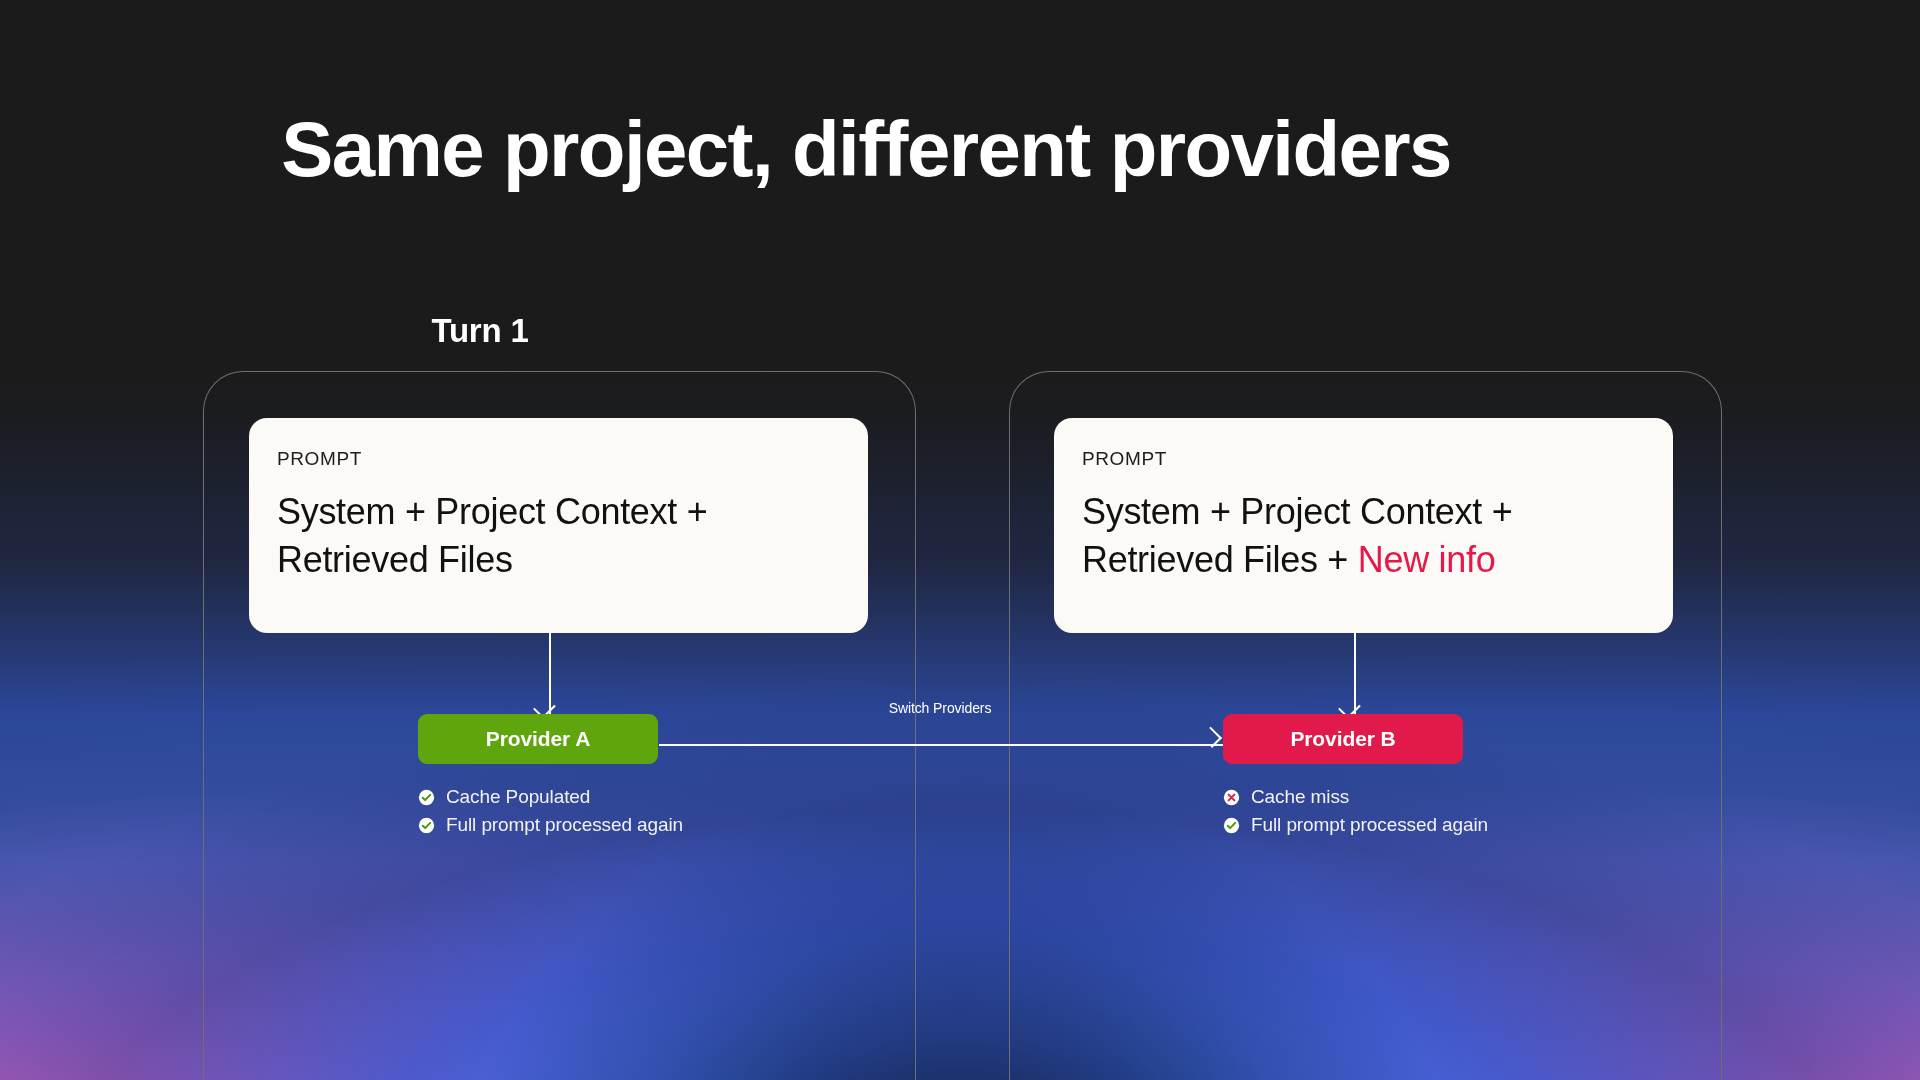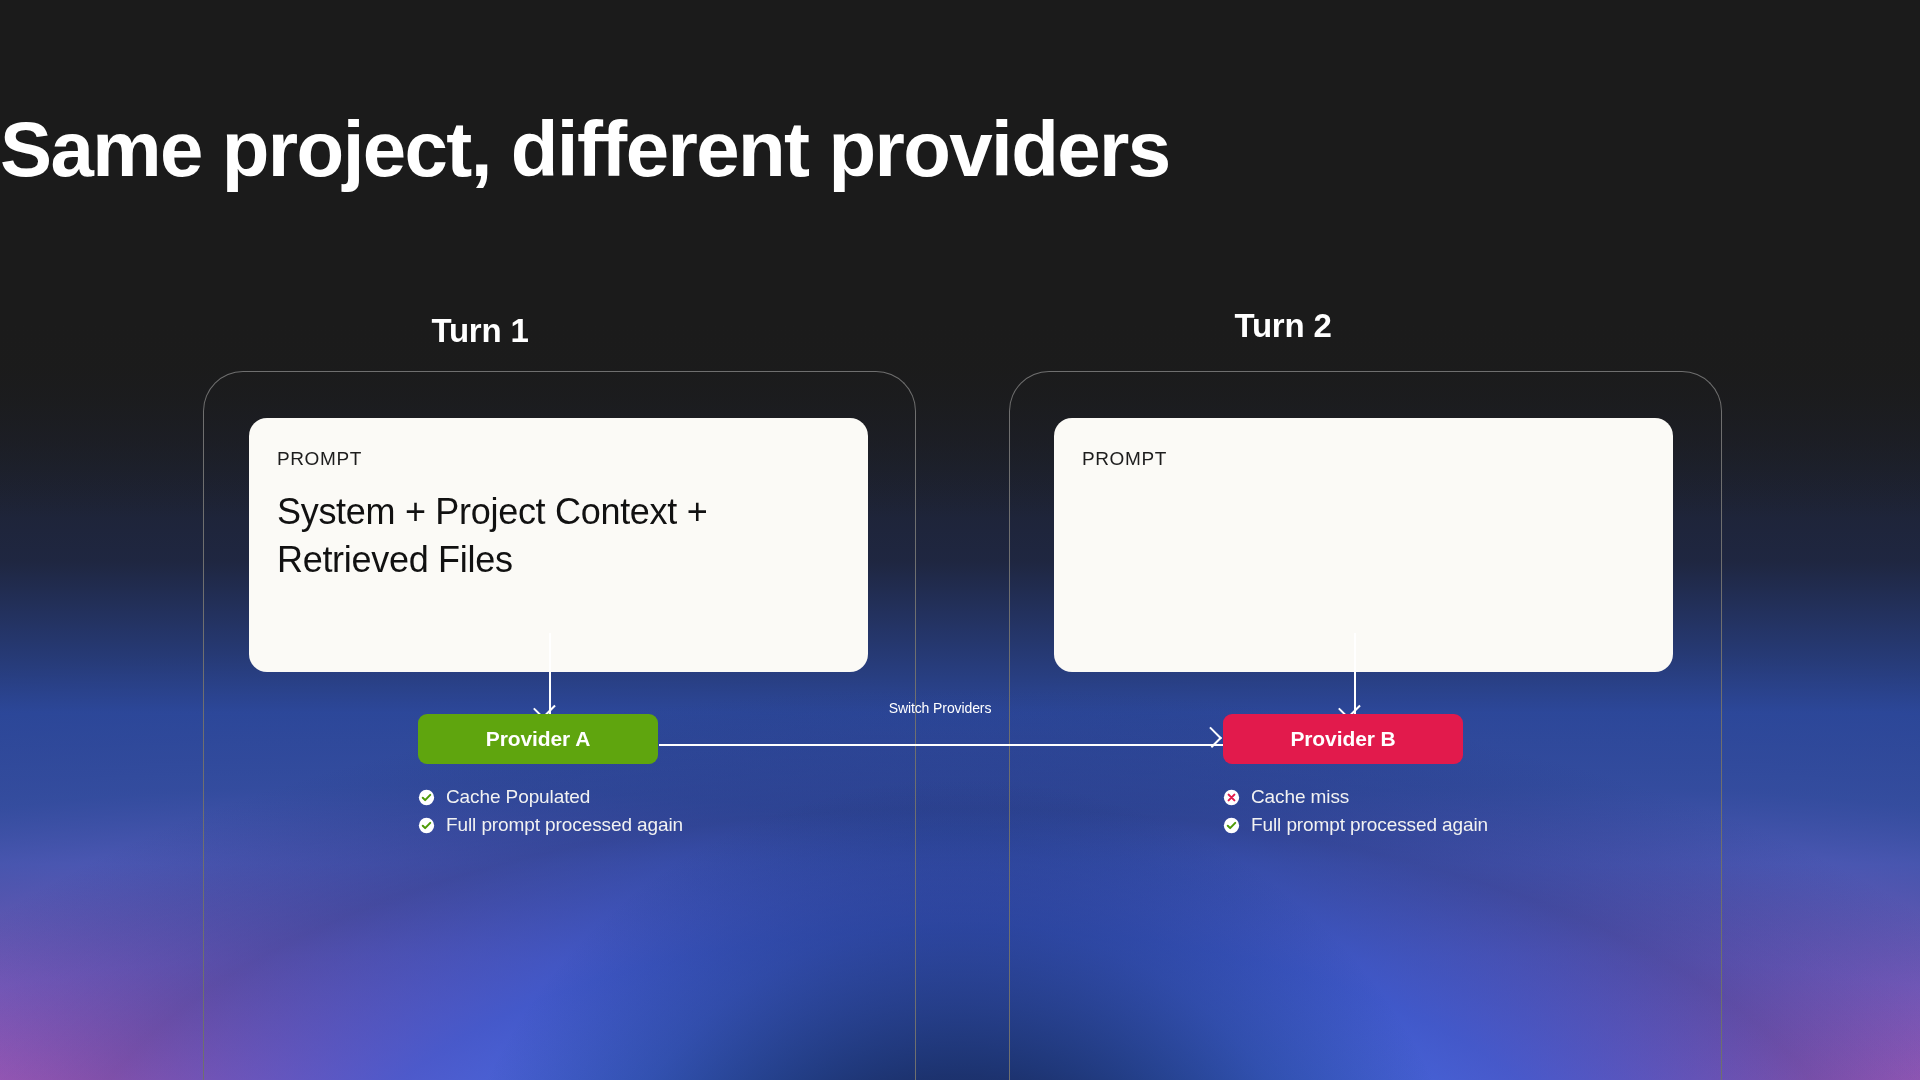--- a/index.html
+++ b/index.html
@@ -39,22 +39,22 @@
     background:
       radial-gradient(34% 60% at 50% 120%, rgba(14,22,52,0.92) 0%, rgba(18,30,70,0.75) 34%, rgba(22,38,90,0.35) 58%, rgba(27,27,27,0) 80%);
   }
   
   .bg-top {
     background:linear-gradient(to bottom, #1b1b1b 0%, #1b1b1b 26%, rgba(27,27,27,0.92) 34%, rgba(27,27,27,0) 48%);
   }
 
   
   .title {
-    position:absolute; top:104px; left:0; width:1700px;
-    text-align:left;
+    position:absolute; top:104px; left:16px; width:1700px;
+    text-align:center;
     color:#ffffff;
     font-size:78px;
     font-weight:700;
     letter-spacing:-1.6px;
     font-stretch:condensed;
     white-space:nowrap;
   }
 
   
   .turn-label {
@@ -77,21 +77,21 @@
     border-bottom:none;
     border-radius:40px 40px 0 0;
     background:transparent;
   }
   #panel-turn-1 { left:203px; width:713px; }
   #panel-turn-2 { left:1009px; width:713px; }
 
   
   .prompt-card {
     position:absolute;
-    top:418px; height:254px;
+    top:418px; height:215px;
     background:#fbfaf6;
     border-radius:18px;
     padding:30px 28px 0 28px;
   }
   #prompt-card-1 { left:249px; width:619px; }
   #prompt-card-2 { left:1054px; width:619px; }
 
   .prompt-kicker {
     color:#1d1d1d;
     font-size:19px;
@@ -195,32 +195,32 @@
 <div id="stage" data-interactable="false">
 
   <div class="bg-layer bg-pink" data-interactable="false"></div>
   <div class="bg-layer bg-blue" data-interactable="false"></div>
   <div class="bg-layer bg-core" data-interactable="false"></div>
   <div class="bg-layer bg-top" data-interactable="false"></div>
 
   <div class="title" data-interactable="false">Same project, different providers</div>
 
   <div class="turn-label" id="turn-label-1" data-interactable="false">Turn 1</div>
-  <div class="turn-label" id="turn-label-2" data-interactable="false">Turn 2</div>
 
   <div class="panel" id="panel-turn-1" data-interactable="false"></div>
   <div class="panel" id="panel-turn-2" data-interactable="false"></div>
 
   <div class="prompt-card" id="prompt-card-1" data-interactable="false">
     <div class="prompt-kicker" data-interactable="false">PROMPT</div>
     <div class="prompt-body" data-interactable="false"><span data-interactable="false">System + Project Context + Retrieved Files</span></div>
   </div>
 
   <div class="prompt-card" id="prompt-card-2" data-interactable="false">
     <div class="prompt-kicker" data-interactable="false">PROMPT</div>
+    <div class="prompt-body" data-interactable="false"><span data-interactable="false">System + Project Context + Retrieved Files + </span><span class="prompt-new" data-interactable="false">New info</span></div>
   </div>
 
   <div class="down-arrow" id="down-arrow-1" data-interactable="false">
     <div class="shaft" data-interactable="false"></div>
     <div class="head" data-interactable="false"></div>
   </div>
   <div class="down-arrow" id="down-arrow-2" data-interactable="false">
     <div class="shaft" data-interactable="false"></div>
     <div class="head" data-interactable="false"></div>
   </div>

